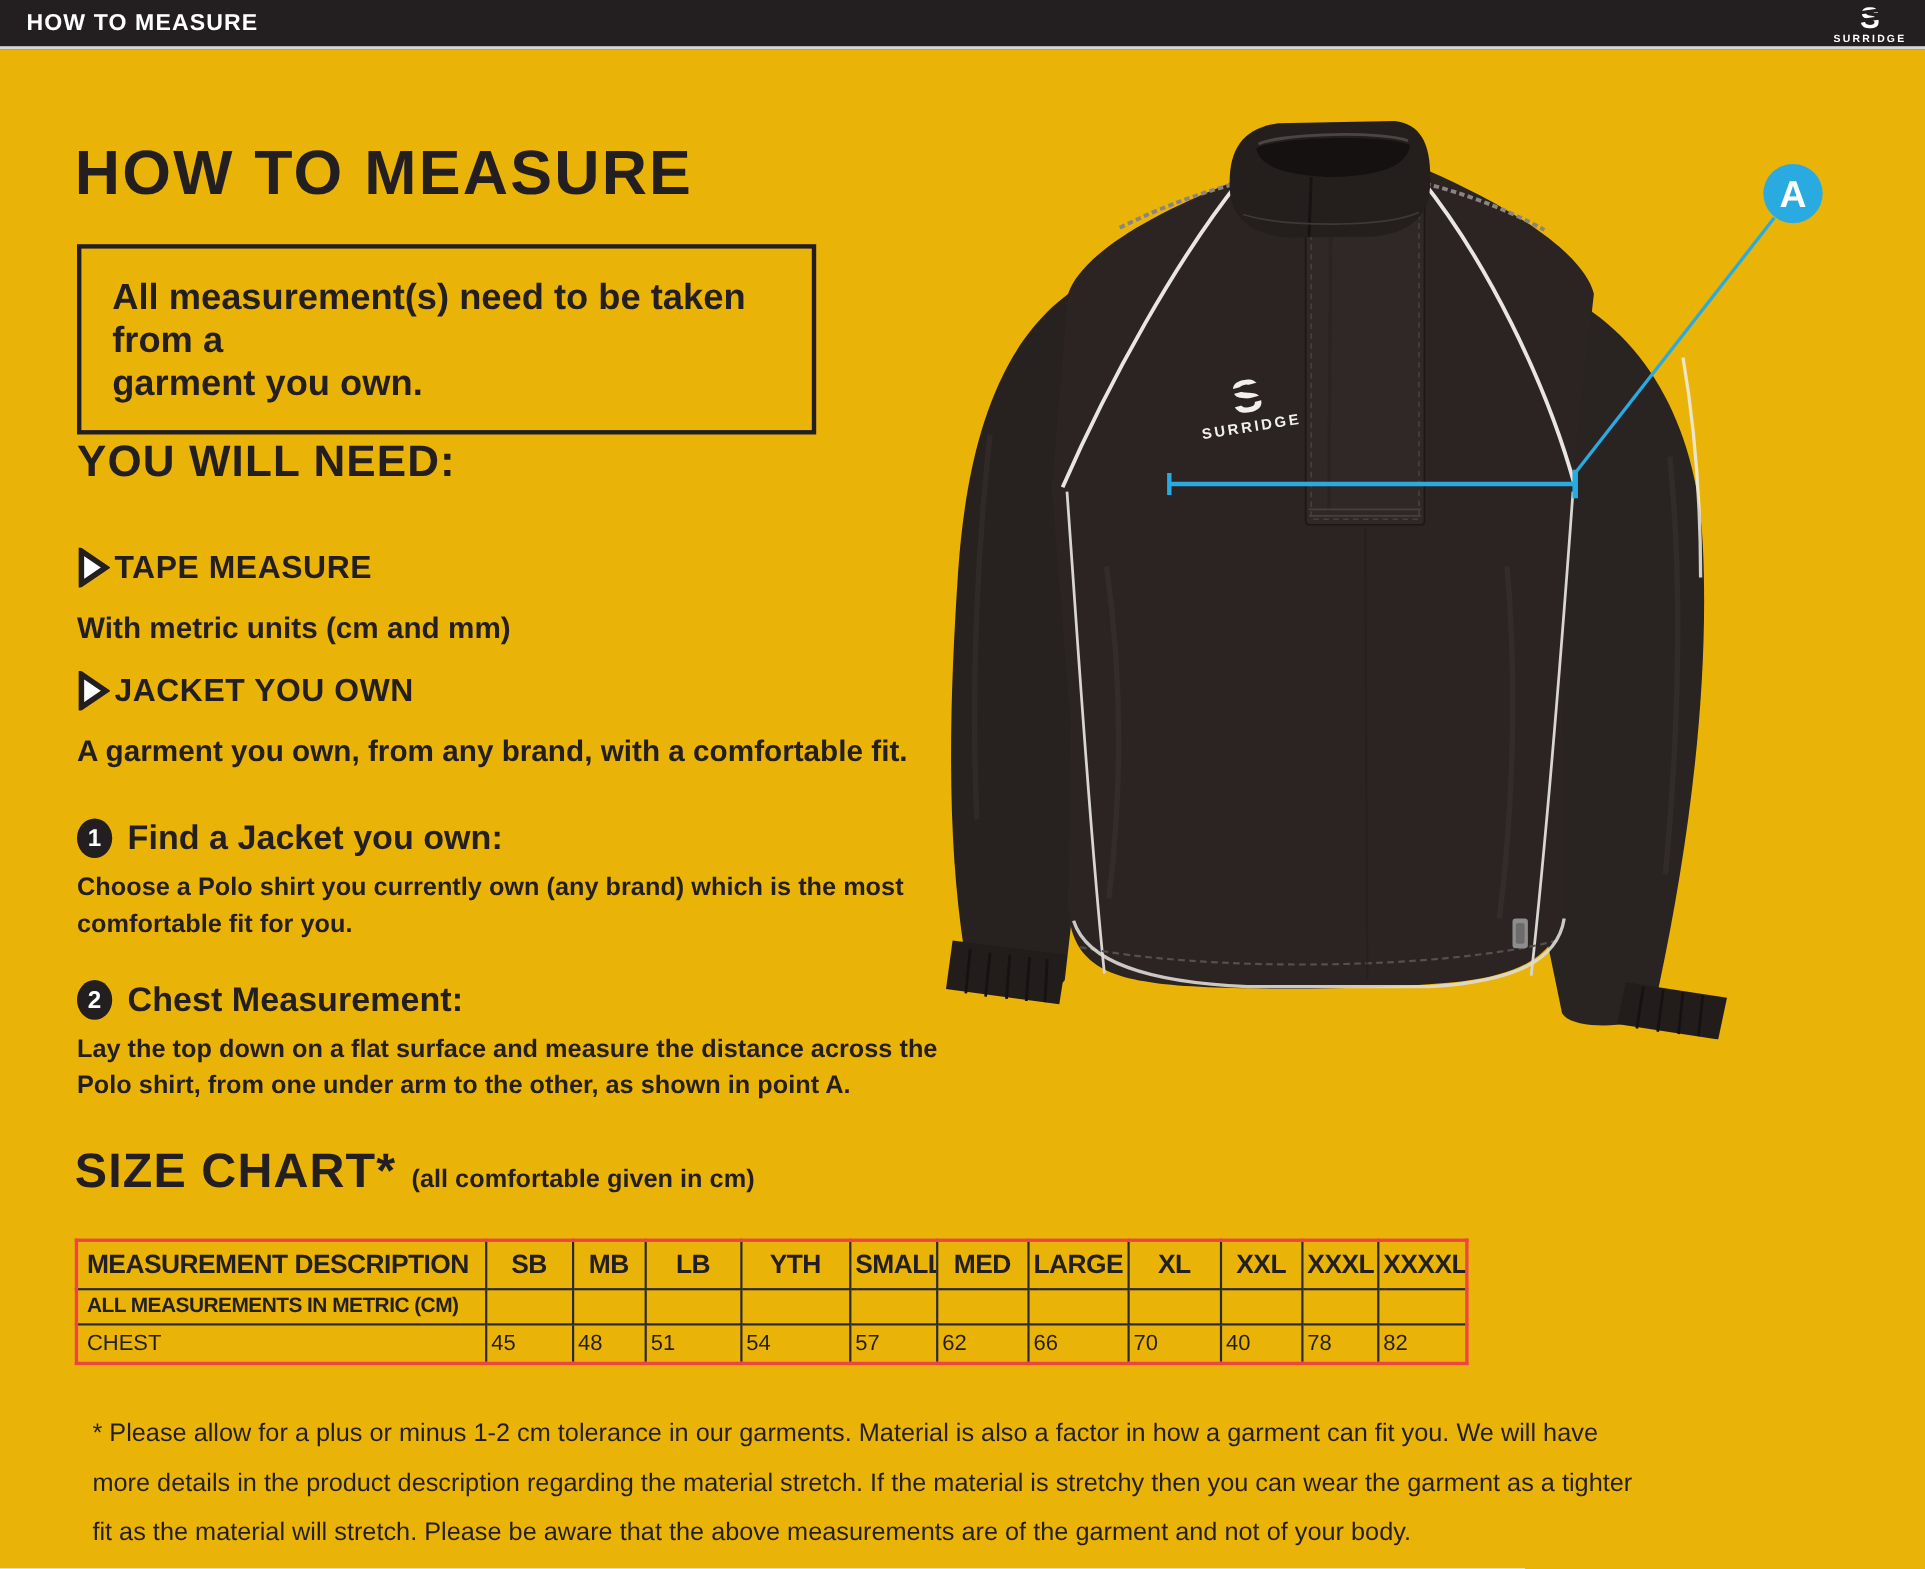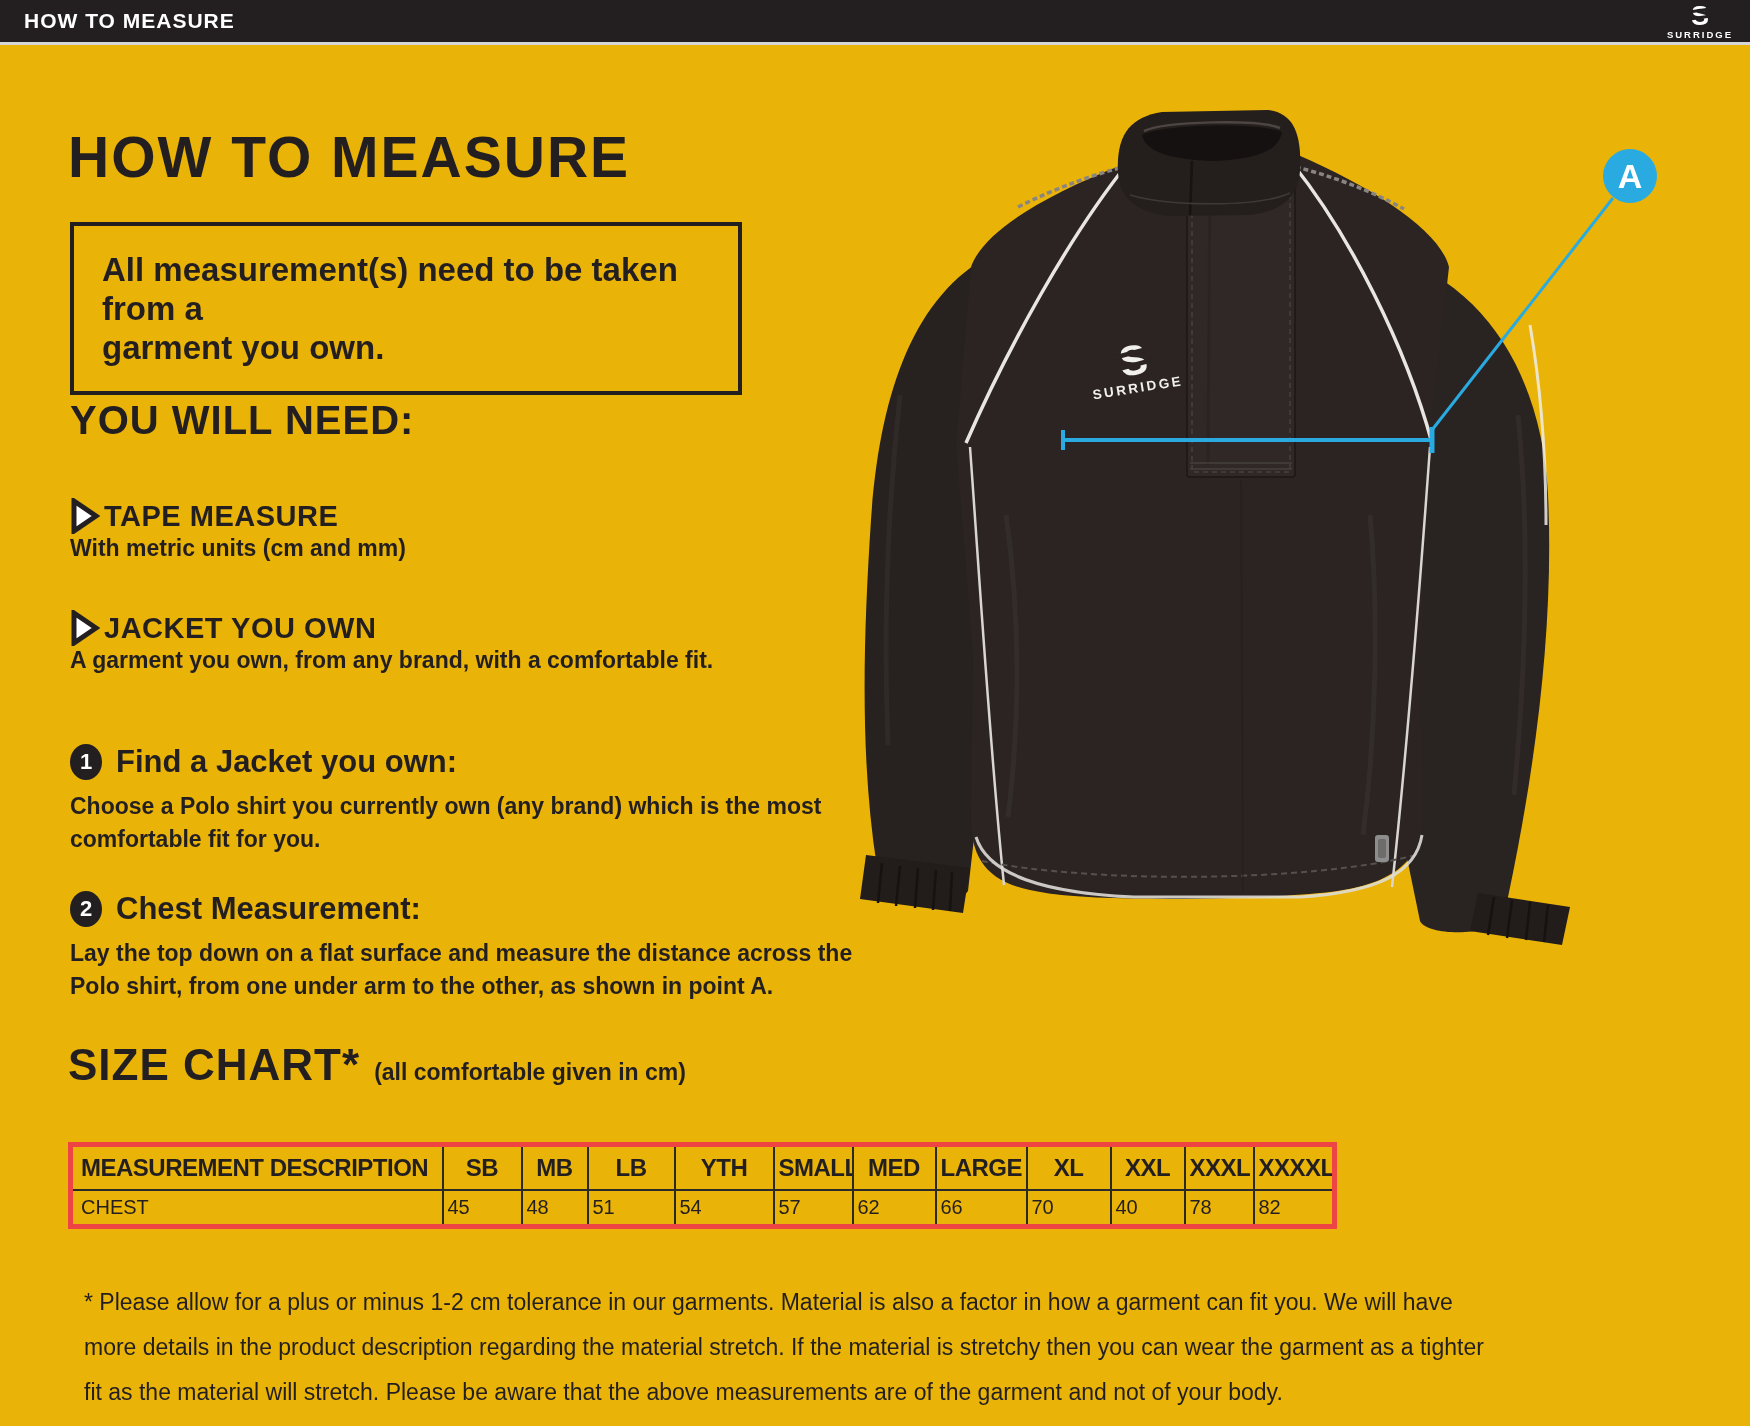--- a/index.html
+++ b/index.html
@@ -17,37 +17,37 @@
   .h1{position:absolute;left:68px;top:86px;font-size:57px;font-weight:bold;letter-spacing:2px;}
   .notice{position:absolute;left:70px;top:222px;width:672px;box-sizing:border-box;
           border:4px solid #231f20;padding:24px 28px;}
   .notice span{display:block;font-size:33px;font-weight:bold;line-height:39px;}
   .need-h{position:absolute;left:70px;top:398px;font-size:40px;font-weight:bold;letter-spacing:1px;}
 
   .need-item{position:absolute;left:70px;}
   .need-item.i1{top:498px;} .need-item.i2{top:610px;}
   .need-row{display:flex;align-items:center;gap:4px;}
   .need-label{font-size:29px;font-weight:bold;letter-spacing:.5px;}
-  .need-desc{margin-top:1px;font-size:23px;font-weight:bold;}
+  .need-desc{margin-top:22px;font-size:27px;font-weight:bold;}
 
   .step{position:absolute;left:70px;}
   .step.s1{top:744px;} .step.s2{top:891px;}
   .step-row{display:flex;align-items:center;gap:14px;}
   .step-badge{width:32px;height:36px;border-radius:50%;background:#231f20;color:#fff;
           font-size:22px;font-weight:bold;display:flex;align-items:center;justify-content:center;}
   .step-title{font-size:31px;font-weight:bold;}
   .step-desc{margin-top:10px;width:820px;font-size:23px;font-weight:bold;line-height:33px;}
 
   .chart-h{position:absolute;left:68px;top:1040px;display:flex;align-items:baseline;gap:14px;}
   .chart-title{font-size:44px;font-weight:bold;letter-spacing:1px;}
   .chart-note{font-size:23px;font-weight:bold;}
 
   
   table.size{position:absolute;left:68px;top:1126px;width:1264px;border-collapse:collapse;
-          table-layout:fixed;border:5px solid #ef4444;margin-top:16px;}
+          table-layout:fixed;border:3px solid #ef4444;}
   table.size th,table.size td{border:2px solid #2a2a2a;padding:0 4px;overflow:hidden;white-space:nowrap;}
   table.size th{height:42px;font-size:24px;font-weight:bold;letter-spacing:-.5px;text-align:center;}
   table.size th.first,table.size td.first{text-align:left;padding-left:8px;}
   tr.unit td{height:30px;font-size:19px;font-weight:bold;letter-spacing:-.5px;}
   tr.vals td{height:33px;font-size:20px;font-weight:normal;text-align:left;}
 
   .footnote{position:absolute;left:84px;top:1280px;width:1400px;font-size:23px;
           font-weight:normal;line-height:45px;}
 
   
@@ -145,20 +145,34 @@
       <th>LB</th>
       <th>YTH</th>
       <th>SMALL</th>
       <th>MED</th>
       <th>LARGE</th>
       <th>XL</th>
       <th>XXL</th>
       <th>XXXL</th>
       <th>XXXXL</th>
     </tr>
+    <tr class="unit">
+      <td class="first">ALL MEASUREMENTS IN METRIC (CM)</td>
+      <td></td>
+          <td></td>
+      <td></td>
+          <td></td>
+      <td></td>
+          <td></td>
+      <td></td>
+          <td></td>
+      <td></td>
+          <td></td>
+      <td></td>
+    </tr>
     <tr class="vals">
       <td class="first">CHEST</td>
       <td>45</td>
       <td>48</td>
       <td>51</td>
       <td>54</td>
       <td>57</td>
       <td>62</td>
       <td>66</td>
       <td>70</td>

